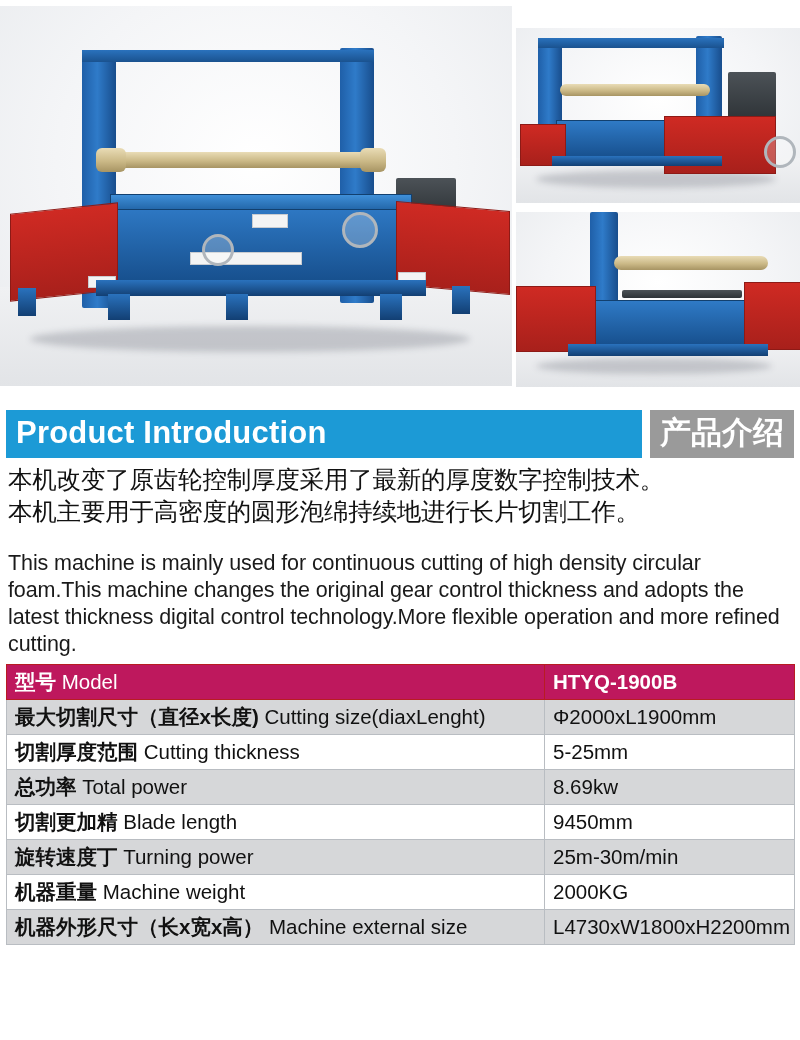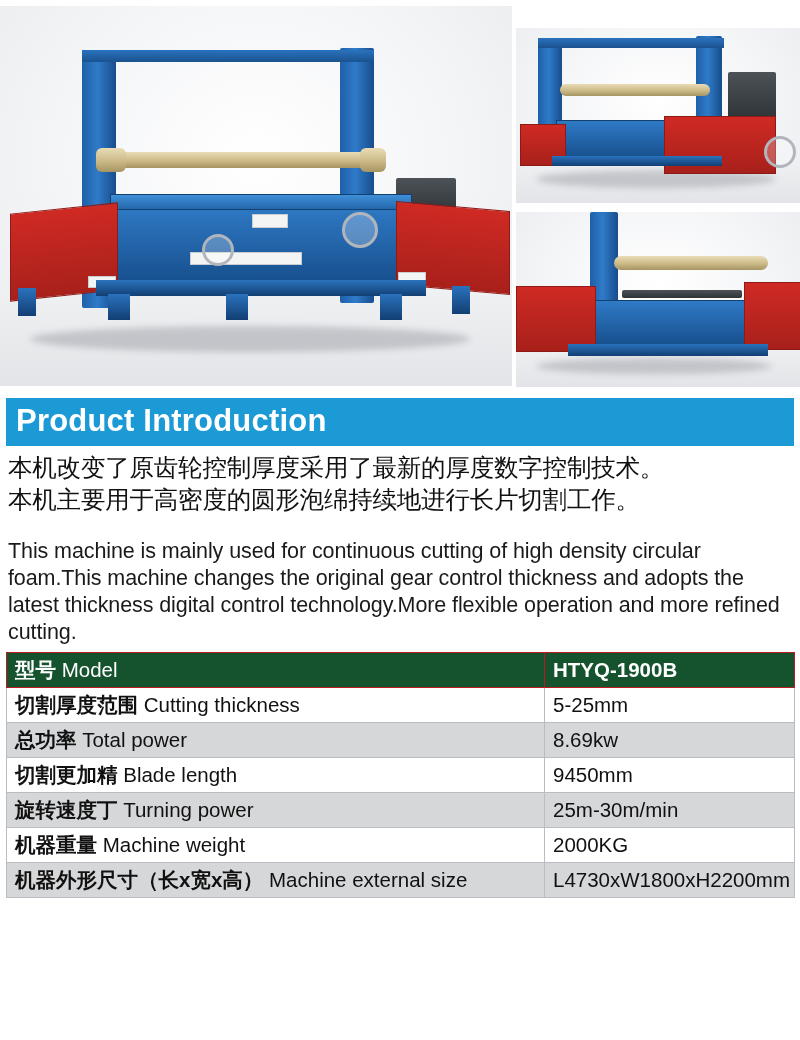--- a/index.html
+++ b/index.html
@@ -102,21 +102,21 @@
     border-radius: 50%;
   }
 
   
   .section-bar {
     position: relative;
     display: flex;
     align-items: stretch;
     gap: 8px;
     padding: 0 6px;
-    margin-top: 8px;
+    margin-top: 20px;
   }
   .bar-blue {
     background: #1c9ad6;
     color: #ffffff;
     font-size: 31px;
     font-weight: bold;
     letter-spacing: 0.2px;
     padding: 4px 14px 6px 10px;
     line-height: 1.22;
     flex: 1 1 auto;
@@ -160,21 +160,21 @@
     table-layout: fixed;
   }
   .specs td {
     border: 1px solid #b9bdc2;
     padding: 4px 8px 5px 8px;
     font-size: 20.5px;
     line-height: 1.22;
     vertical-align: middle;
   }
   .specs tr.model td {
-    background: #14532d;
+    background: #be185d;
     color: #ffffff;
     font-weight: bold;
     border-color: #b81c22;
   }
   .specs tr.odd td { background: #ffffff; }
   .specs tr.even td { background: #d6d7d9; }
   .col-name { width: 538px; }
   .col-val { width: 250px; }
   .cn-label { font-weight: bold; }
   .specs .en { font-weight: normal; }
@@ -256,20 +256,21 @@
         <div class="panel-red" style="left:0px; top:74px; width:78px; height:64px;"></div>
         <div class="panel-red" style="left:228px; top:70px; width:56px; height:66px;"></div>
         <div class="dark-box" style="left:106px; top:78px; width:120px; height:8px;"></div>
         <div class="base" style="left:52px; top:132px; width:200px; height:12px;"></div>
       </div>
     </div>
   </div>
 
   <div class="section-bar">
     <div class="bar-blue">Product Introduction</div>
+    <div class="bar-gray">产品介绍</div>
   </div>
 
   <div class="intro">
     <div class="intro-cn">本机改变了原齿轮控制厚度采用了最新的厚度数字控制技术。</div>
     <div class="intro-cn">本机主要用于高密度的圆形泡绵持续地进行长片切割工作。</div>
     <div class="intro-en">This machine is mainly used for continuous cutting of high density circular foam.This machine changes the original gear control thickness and adopts the latest thickness digital control technology.More flexible operation and more refined cutting.</div>
   </div>
 
 
   <table class="specs">
@@ -278,20 +279,27 @@
       <col class="col-val">
     </colgroup>
     <tbody>
       <tr class="model">
         <td>
           <span class="cn-label">型号</span>
           <span class="en">Model</span>
         </td>
         <td>HTYQ-1900B</td>
       </tr>
+      <tr class="even">
+        <td>
+          <span class="cn-label">最大切割尺寸（直径x长度)</span>
+          <span class="en">Cutting size(diaxLenght)</span>
+        </td>
+        <td>Φ2000xL1900mm</td>
+      </tr>
       <tr class="odd">
         <td>
           <span class="cn-label">切割厚度范围</span>
           <span class="en">Cutting thickness</span>
         </td>
         <td>5-25mm</td>
       </tr>
       <tr class="even">
         <td>
           <span class="cn-label">总功率</span>

